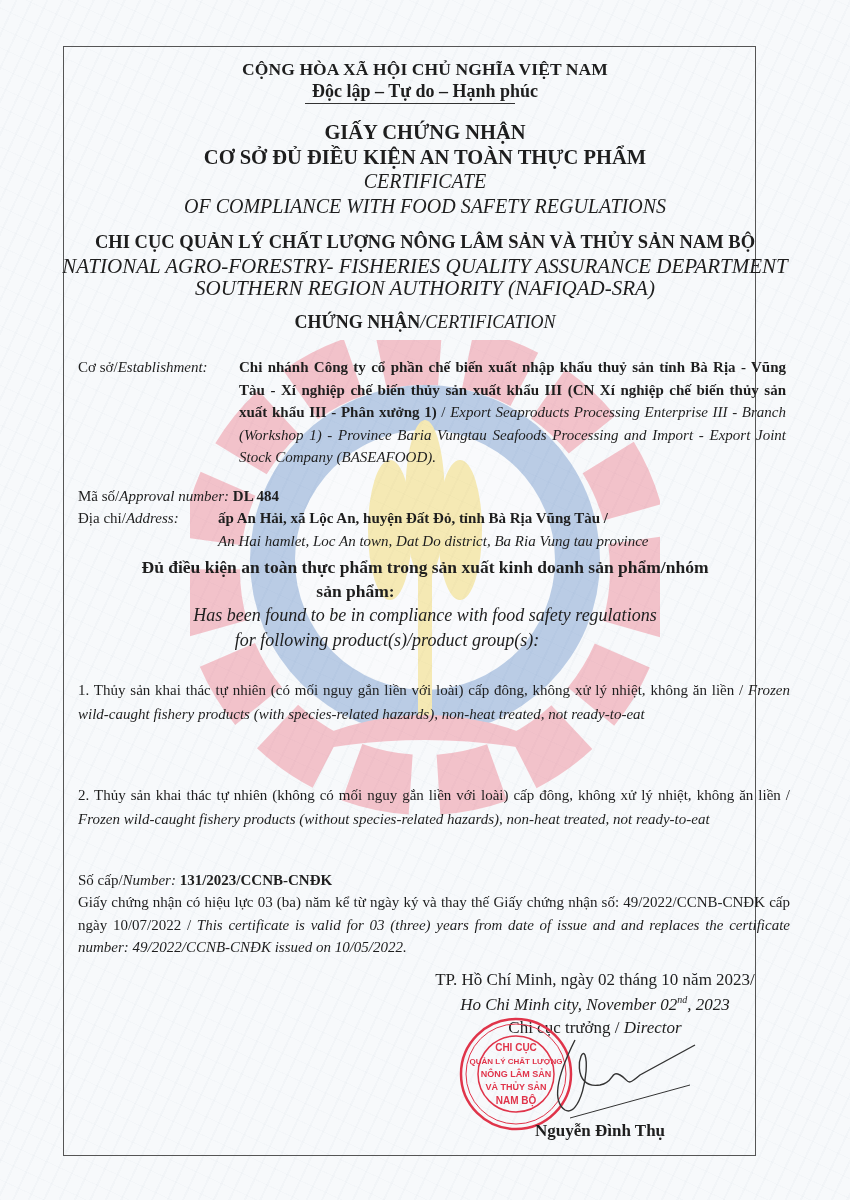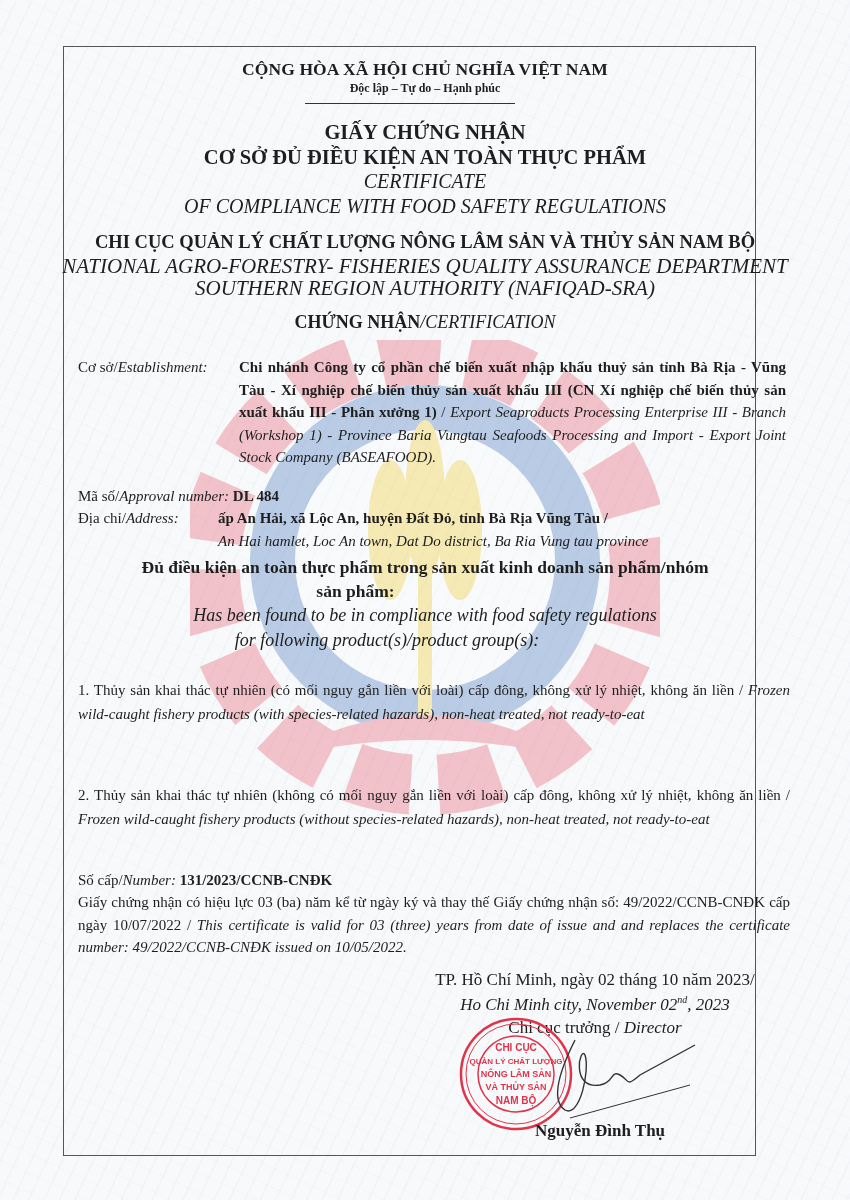--- a/index.html
+++ b/index.html
@@ -20,21 +20,21 @@
     border: 1px solid #555; box-sizing: border-box;
   }
   .watermark {
     position: absolute; left: 190px; top: 340px; width: 470px; height: 500px;
     opacity: 0.28;
   }
   .content { position: absolute; left: 0; top: 0; width: 850px; }
   .center { text-align: center; }
   .abs { position: absolute; }
   .t1 { font-size: 17.5px; font-weight: bold; letter-spacing: 0.1px; }
-  .motto { font-size: 12px; font-weight: bold; text-align: center; }
+  .motto { font-size: 18px; font-weight: bold; text-align: center; }
   .motto-line { position: absolute; left: 305px; top: 103px; width: 210px; height: 1px; background: #333; }
   .title-big { font-size: 20.5px; font-weight: bold; }
   .title-en { font-size: 20px; font-style: italic; }
   .dept { font-size: 18.5px; font-weight: bold; }
   .dept-en { font-size: 21px; font-style: italic; }
   .cert-head { font-size: 18px; font-weight: bold; }
   .cert-head i { font-weight: normal; }
   .body { font-size: 15px; line-height: 22.5px; margin-top: 12px; }
   .val { font-weight: bold; }
   .it { font-style: italic; }

